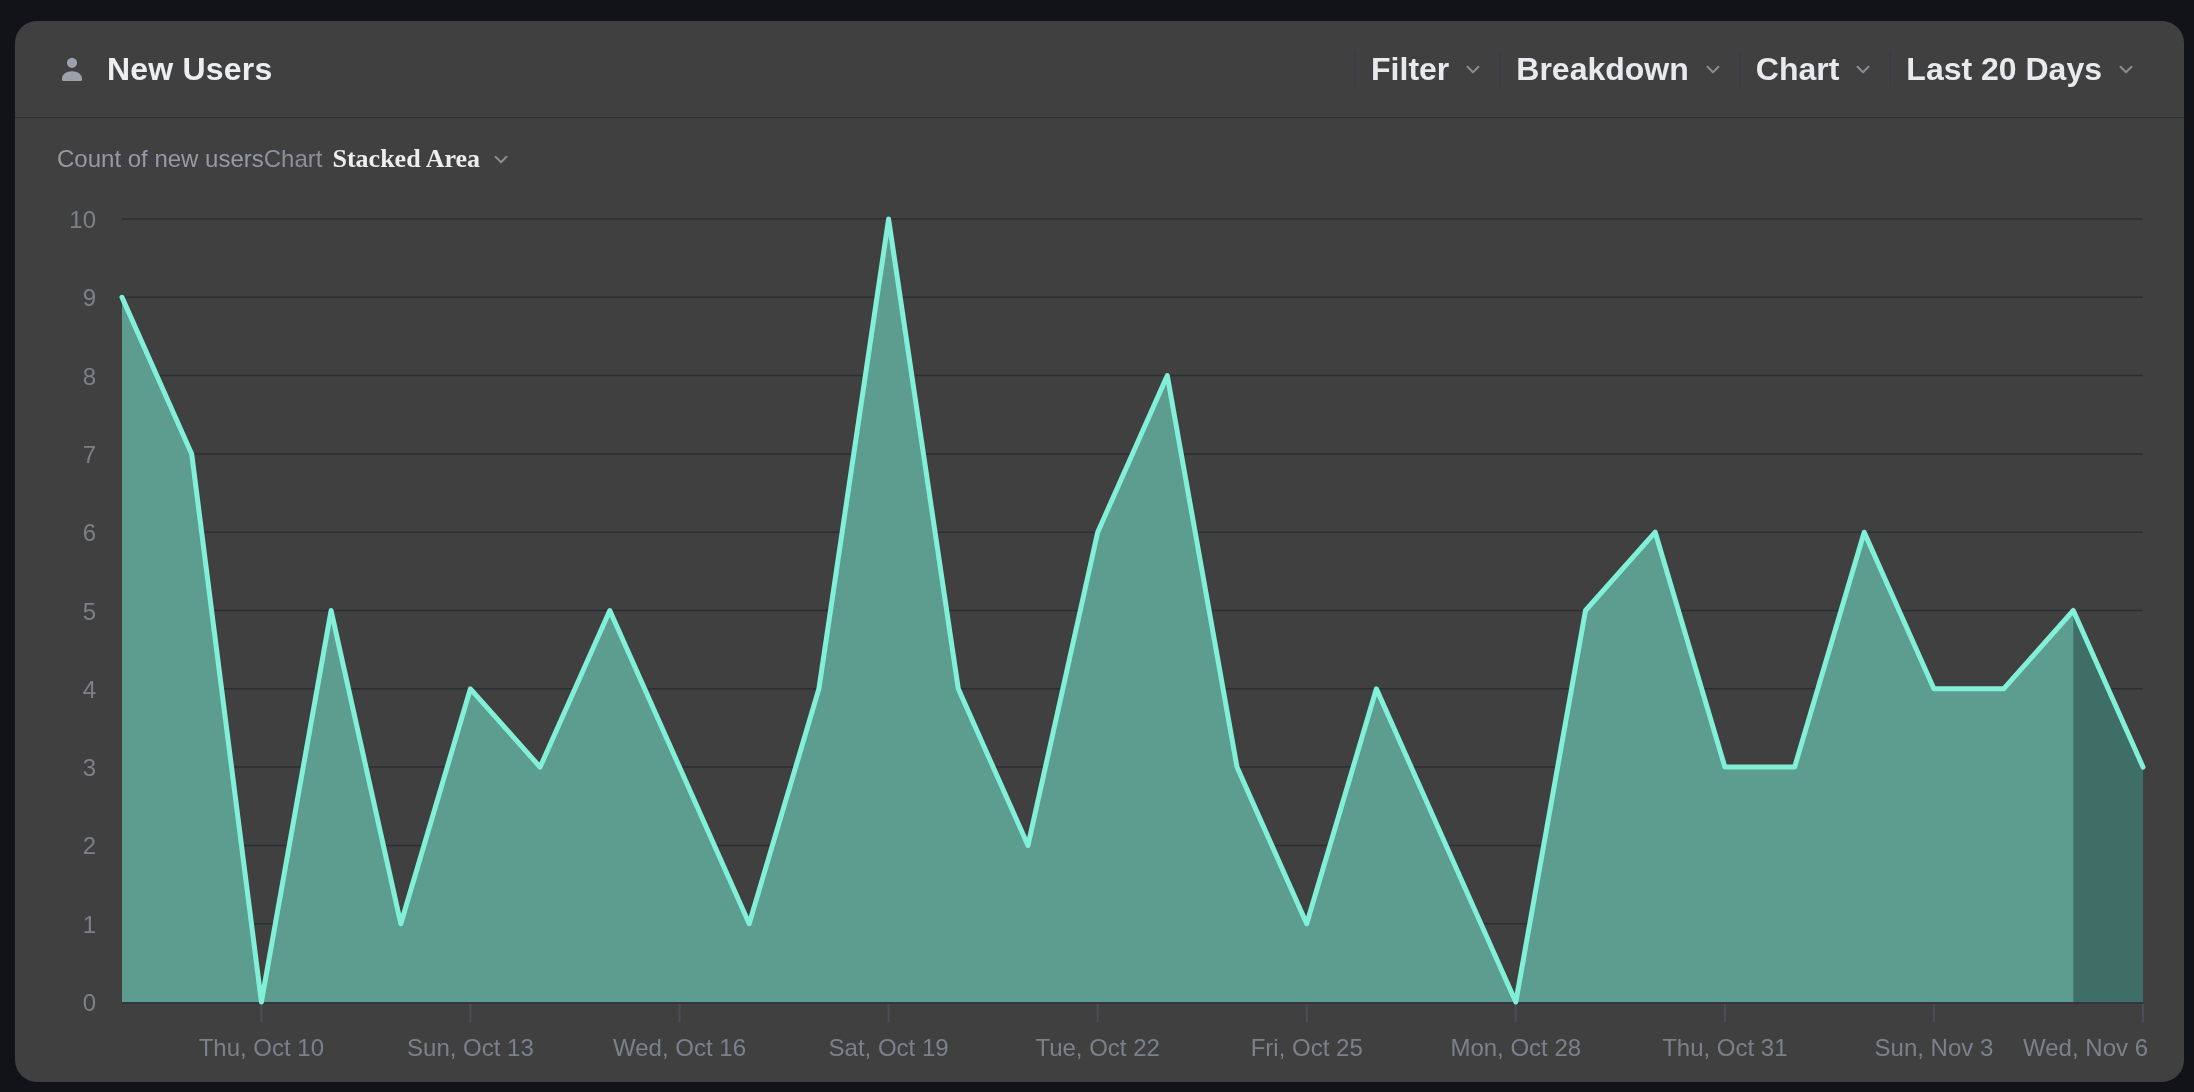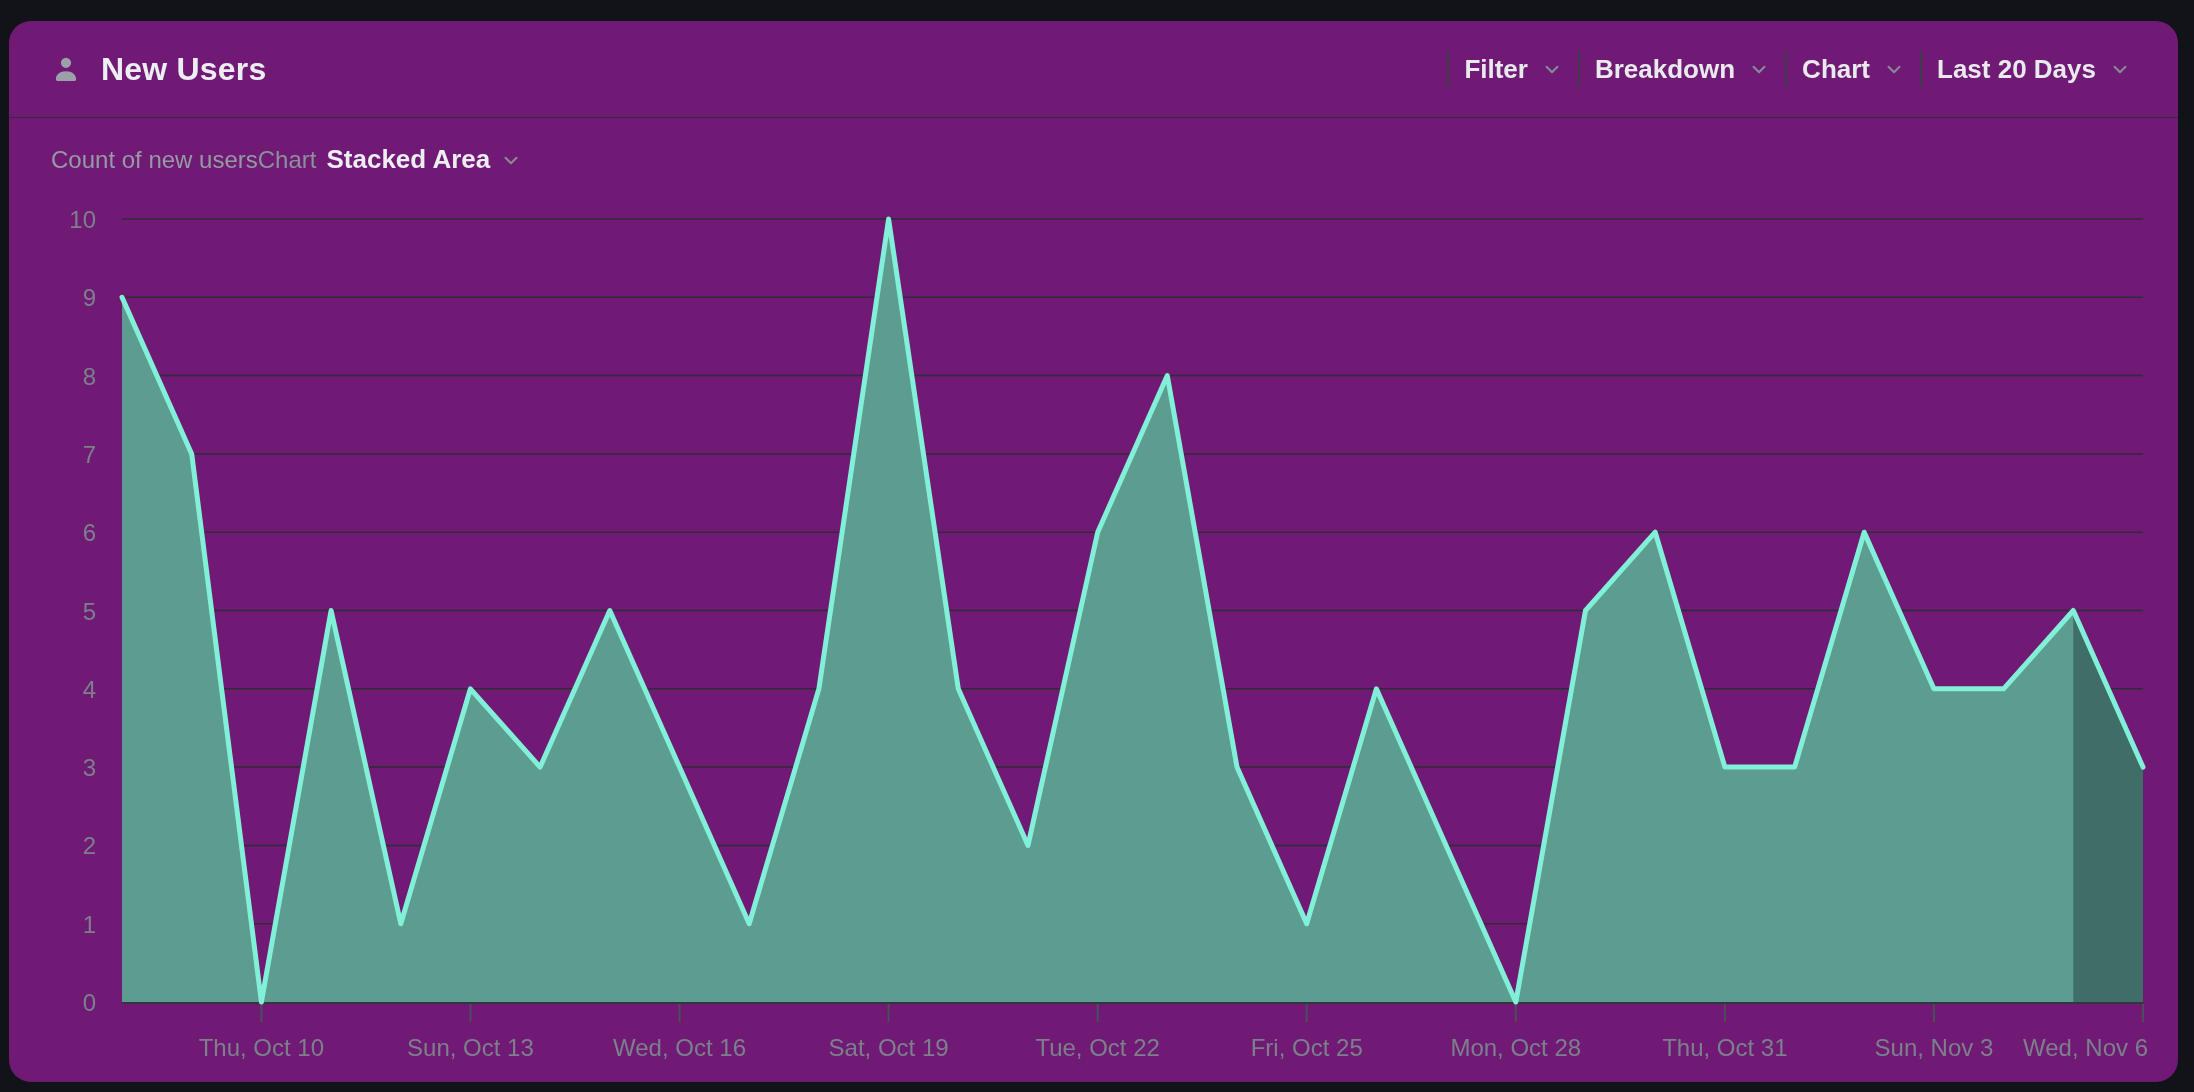--- a/index.html
+++ b/index.html
@@ -3,48 +3,48 @@
 <meta charset="utf-8">
 <style>
   html,body{margin:0;padding:0;}
   body{
     width:2194px;height:1092px;overflow:hidden;position:relative;
     background:#121318;
     font-family:"Liberation Sans","DejaVu Sans",sans-serif;
     -webkit-font-smoothing:antialiased;
   }
   .card{
-    position:absolute;left:9px;top:21px;width:2169px;height:1061px;
-    background:#701a75;border-radius:22px;
+    position:absolute;left:15px;top:21px;width:2169px;height:1061px;
+    background:#404040;border-radius:22px;
   }
   
   .card-header{
     height:96px;display:flex;align-items:center;justify-content:space-between;
     padding:0 47px 0 42px;border-bottom:1px solid #2d3038;
   }
   .title-group{display:flex;align-items:center;gap:20px;}
   .title-group .icon{width:30px;height:30px;color:#9ba0aa;display:block;}
   .card-title{font-size:32px;font-weight:700;color:#eceef1;letter-spacing:.2px;}
   .controls{display:flex;align-items:center;height:100%;}
   .control-divider{width:2px;height:36px;background:#3a3d46;flex:0 0 auto;}
   .control{
     display:flex;align-items:center;gap:13px;margin:0 15px;
     background:none;border:none;cursor:pointer;padding:0;
-    font-family:inherit;font-size:26px;font-weight:600;color:#e8eaee;justify-content:space-between;
+    font-family:inherit;font-size:32px;font-weight:600;color:#e8eaee;justify-content:space-between;
   }
   .chevron{width:22px;height:22px;color:#878c96;display:block;flex:0 0 auto;}
   
   .sub-header{
     display:flex;align-items:center;
     padding:26px 47px 0 42px;
   }
   .metric-label{font-size:24px;color:#959aa5;}
   .chart-type-group{display:flex;align-items:center;gap:10px;cursor:pointer;background:none;border:none;padding:0;font-family:inherit;}
   .chart-type-label{font-size:24px;color:#8b909b;}
-  .chart-type-value{font-size:26px;font-weight:600;color:#eceef1;}
+  .chart-type-value{font-size:26px;font-weight:600;color:#eceef1;font-family:Liberation Serif, serif;}
   
   #chart-svg{position:absolute;left:0;top:0;width:2194px;height:1092px;pointer-events:none;}
   .gridline{stroke:#2b2e35;stroke-width:1.5;}
   .axis-baseline{stroke:#33363e;stroke-width:2;}
   .axis-tick{stroke:#4a4e57;stroke-width:2;}
   .y-label,.x-label{fill:#7b808b;font-size:24px;font-family:"Liberation Sans","DejaVu Sans",sans-serif;}
 </style>
 </head>
 <body>
 

